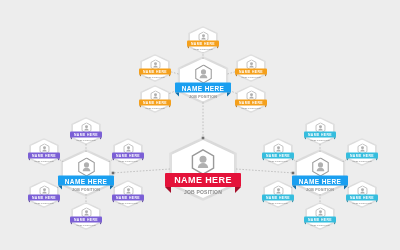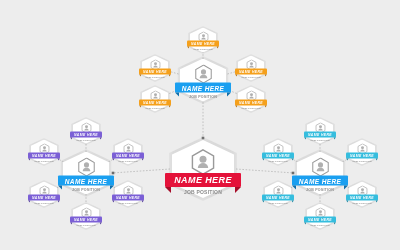--- a/index.html
+++ b/index.html
@@ -40,21 +40,20 @@
 
   
   .ribbon{
     position:absolute;left:50%;transform:translateX(-50%);
     z-index:5;
     display:flex;align-items:center;justify-content:center;
     color:#fff;font-weight:bold;letter-spacing:.4px;
     white-space:nowrap;
     text-align:center;
     box-sizing:border-box;
-    font-style:italic;
   }
   .ribbon .tail{
     position:absolute;top:100%;
     width:0;height:0;
   }
   .ribbon .tail.l{left:0;}
   .ribbon .tail.r{right:0;}
 
   .jobpos{
     position:absolute;left:50%;transform:translateX(-50%);

